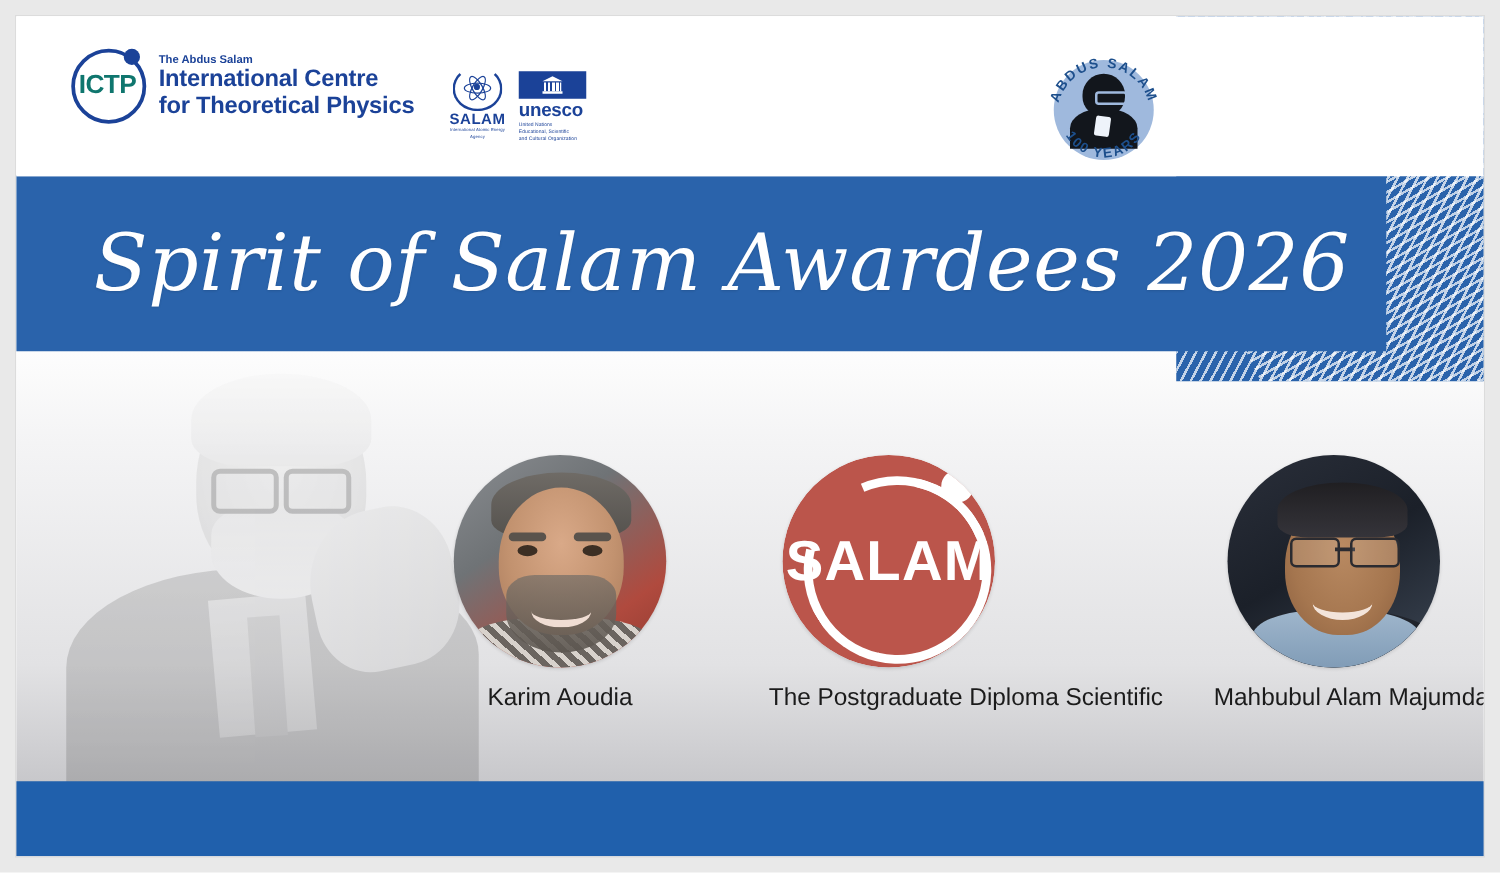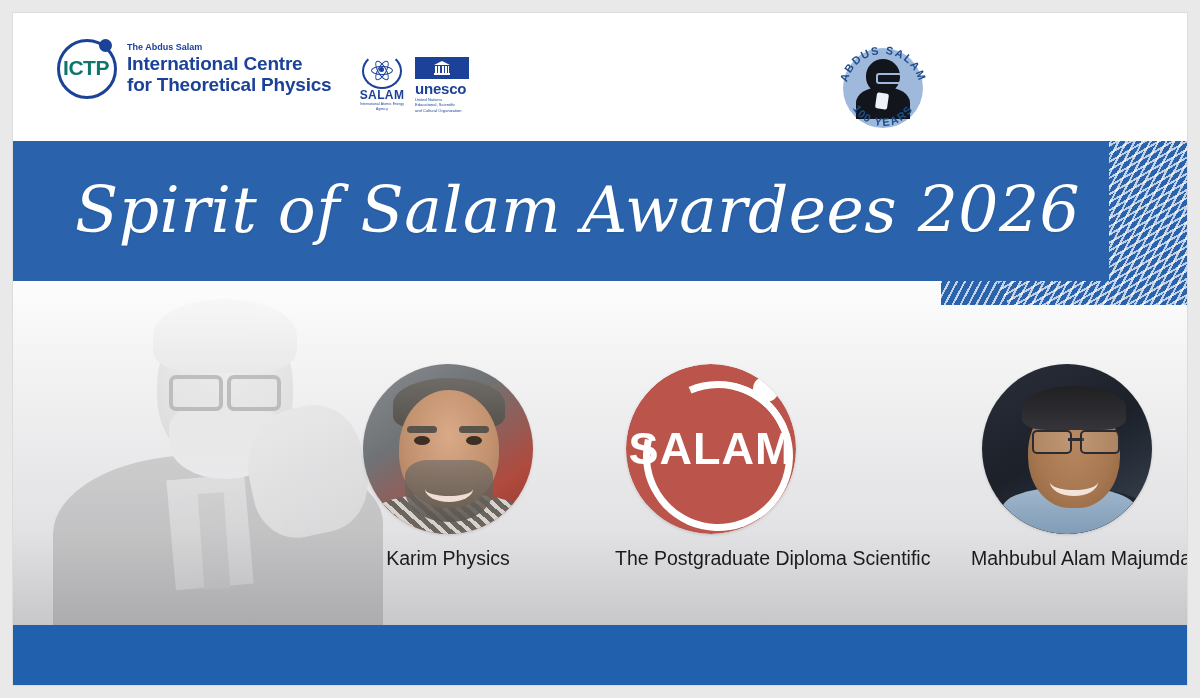--- a/index.html
+++ b/index.html
@@ -444,21 +444,21 @@
           <span class="shirt"></span>
           <span class="hair"></span>
           <span class="face"></span>
           <span class="brow l"></span>
             <span class="brow r"></span>
           <span class="eye l"></span>
             <span class="eye r"></span>
           <span class="beard"></span>
           <span class="smile"></span>
         </div>
-        <div class="a-name">Karim Physics</div>
+        <div class="a-name">Karim Aoudia</div>
       </div>
 
       <div class="awardee" style="left:602px;top:83px;width:192px;">
         <div class="avatar">
           <div class="dipl">
             <span class="orbit"></span>
             <span class="orbit2"></span>
             <span class="node"></span>
             <span class="txt">SALAM</span>
           </div>

